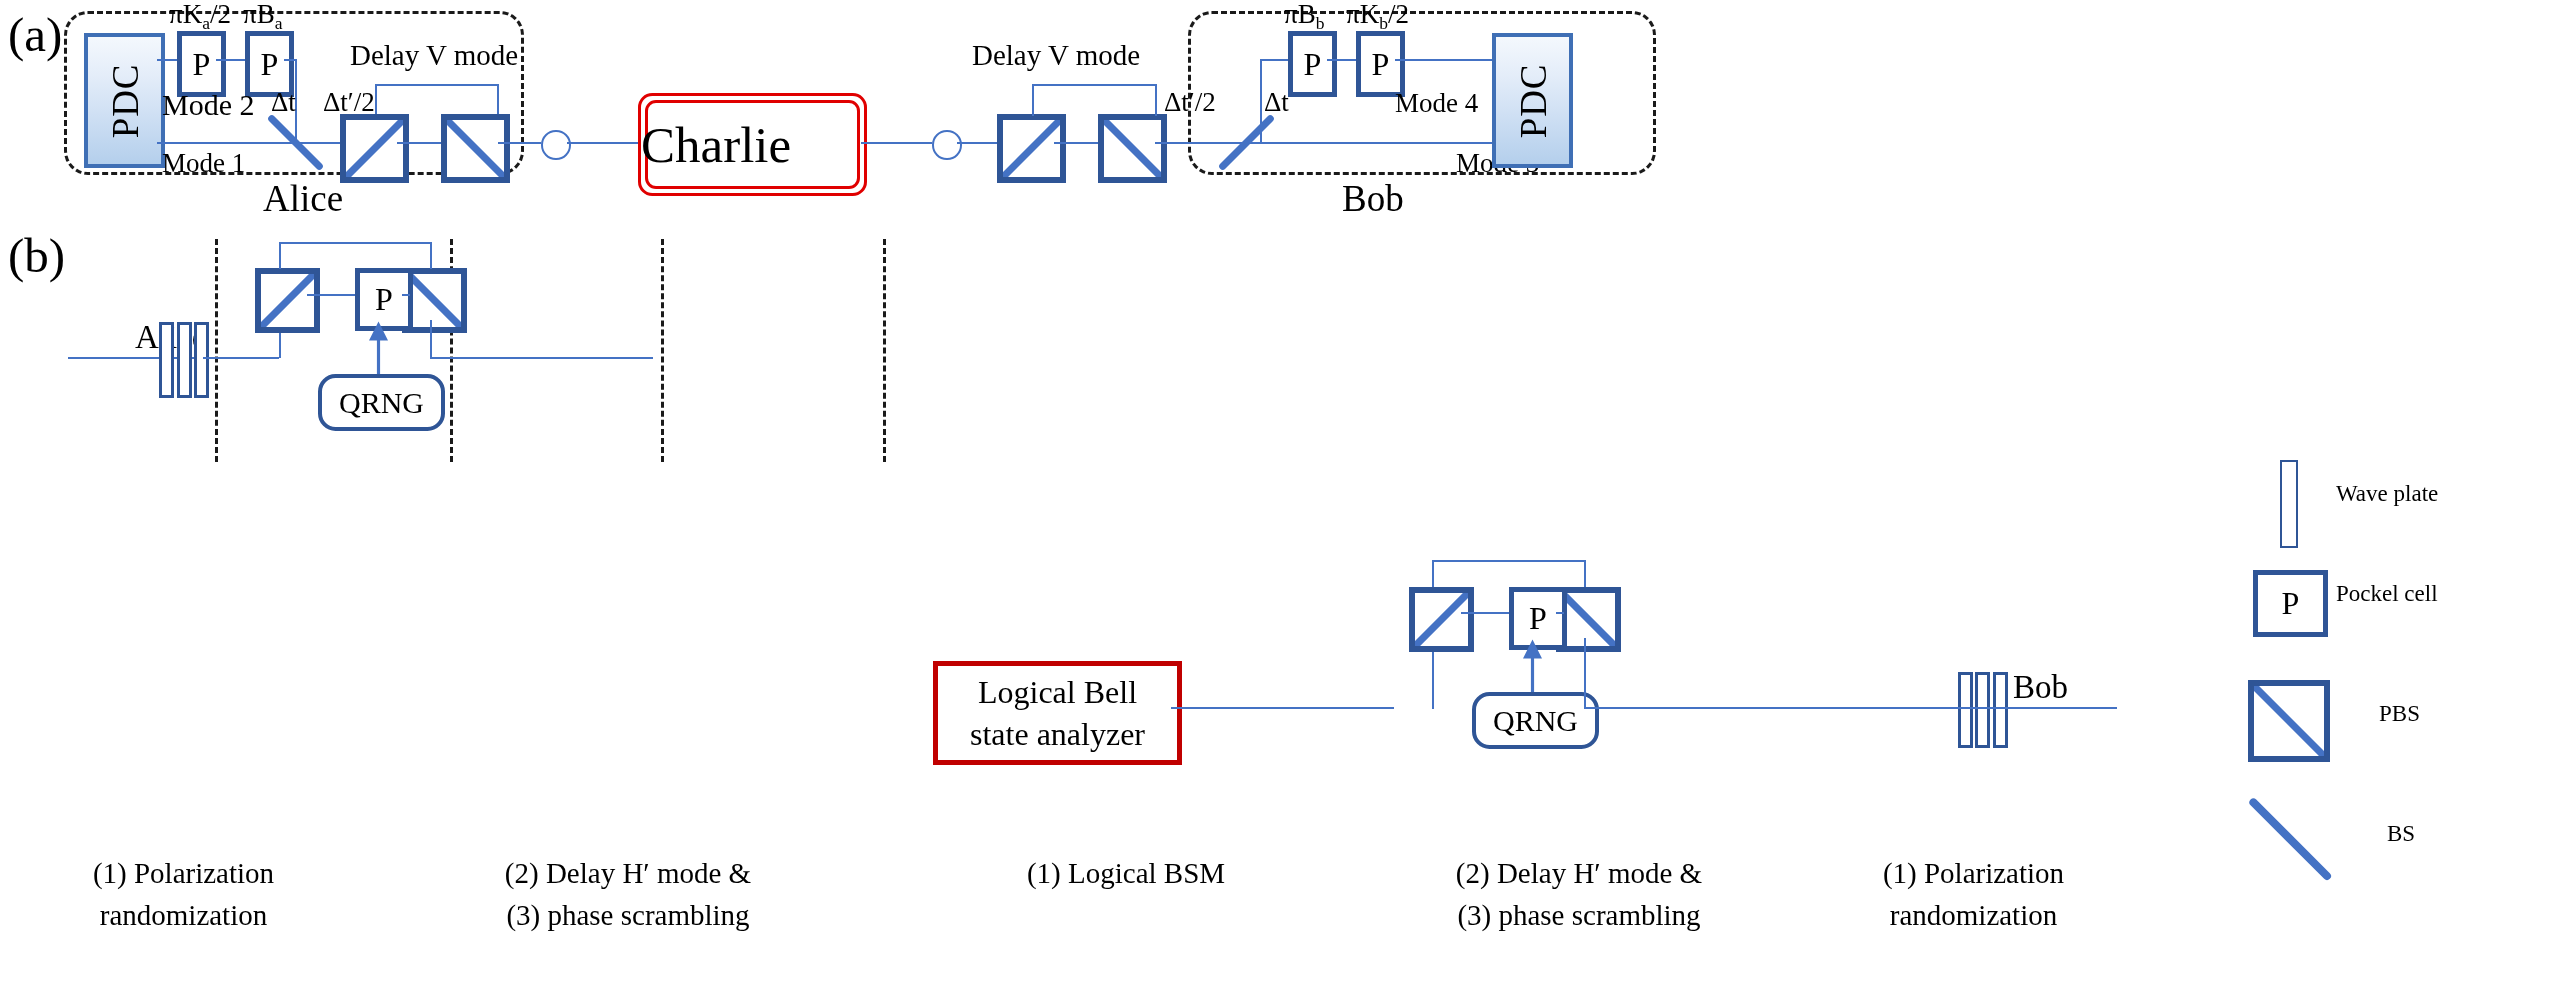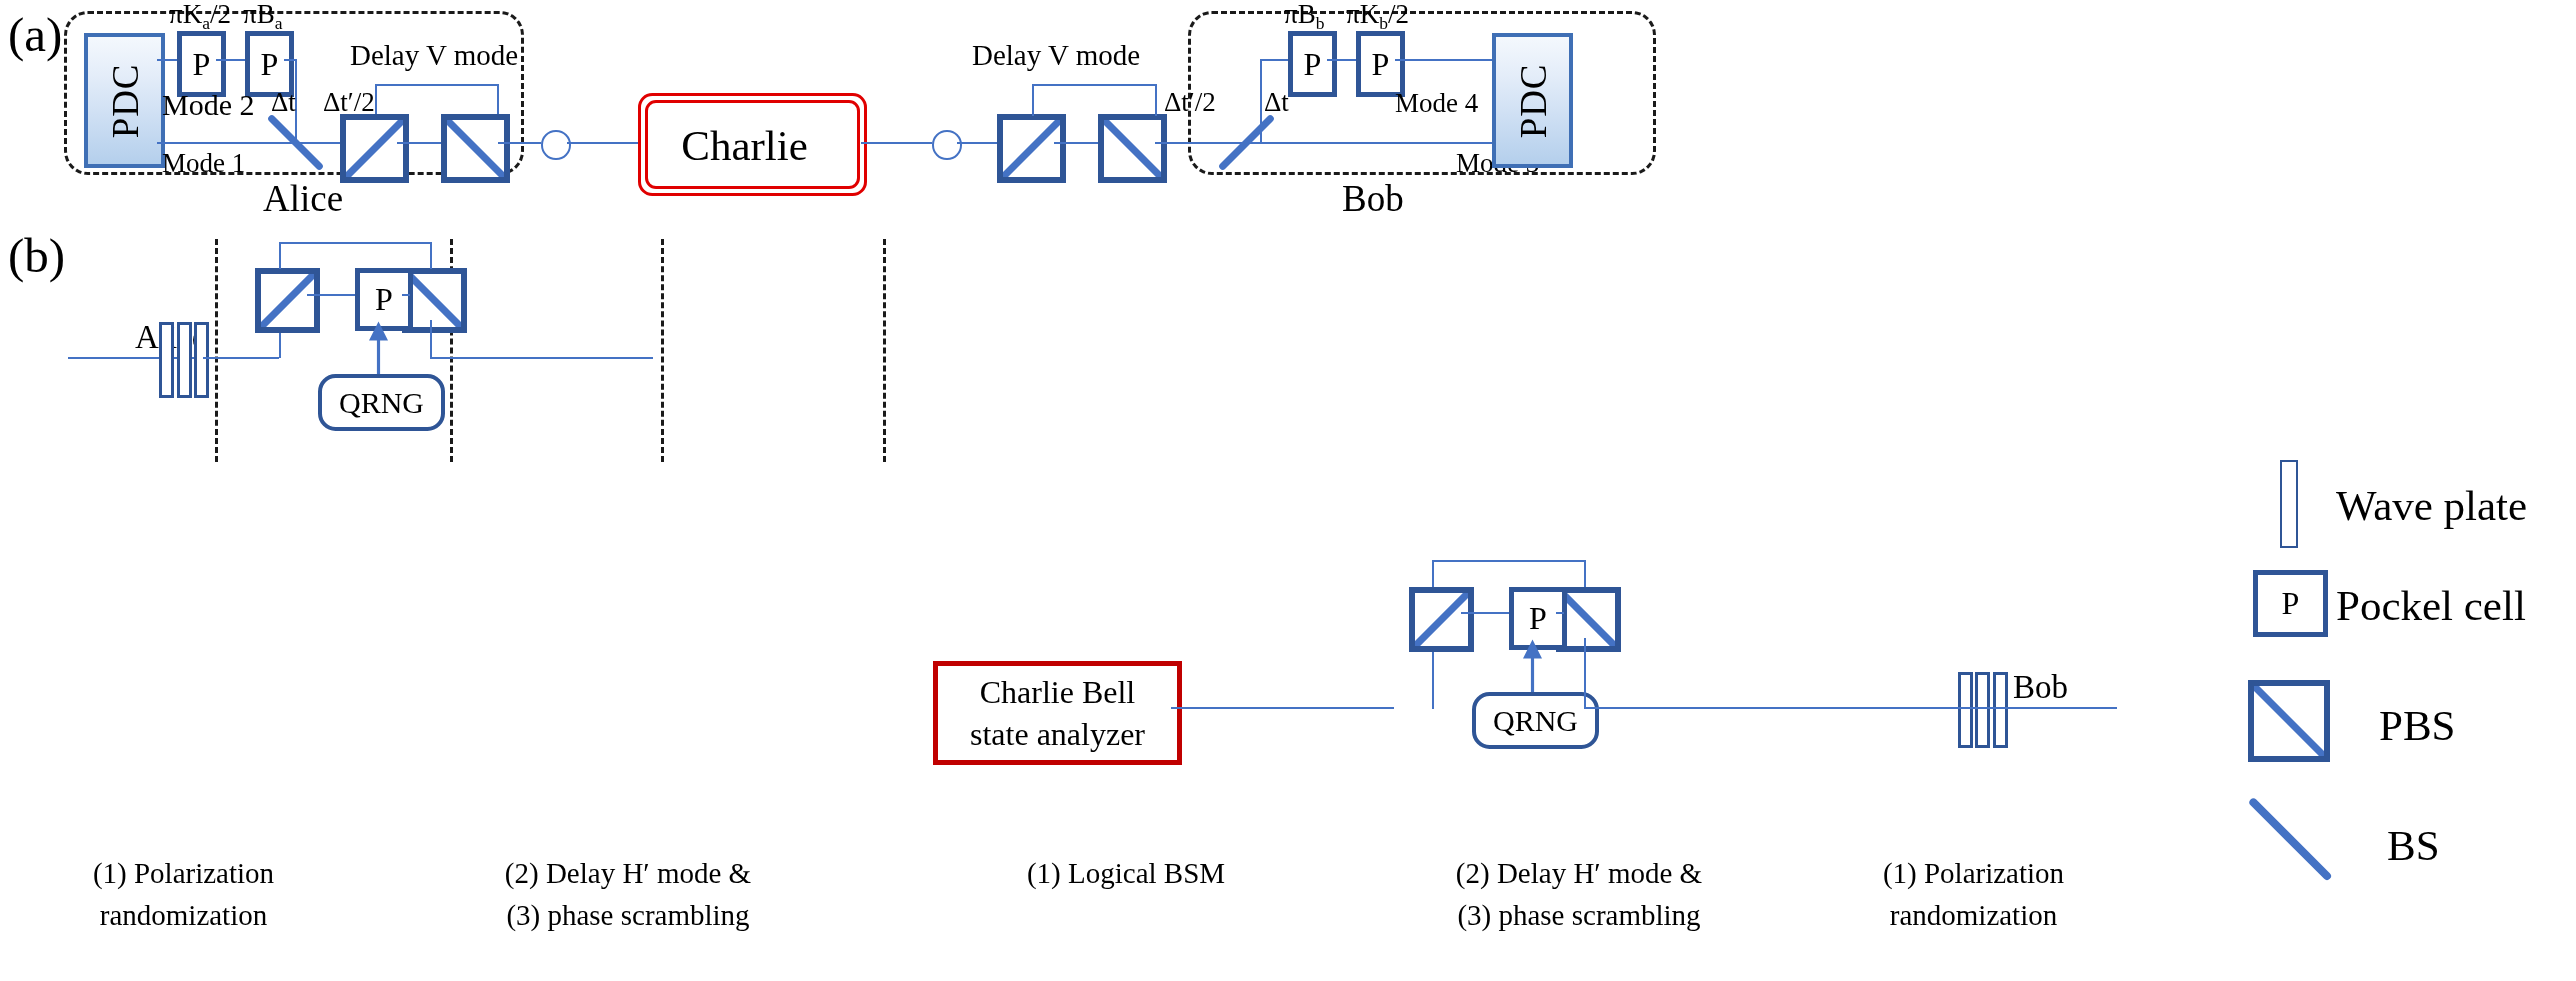--- a/index.html
+++ b/index.html
@@ -38,21 +38,21 @@
   .bs{position:absolute;}
 
   
   .conn{position:absolute;border:2.4px solid #4472c4;border-radius:50%;background:#fff;}
 
   
   .charlie{position:absolute;border:3.2px solid #e00000;border-radius:14.3px;background:#fff;}
   .charlie .inner{position:absolute;left:4px;top:4px;right:4px;bottom:4px;
                   border:3.2px solid #e00000;border-radius:11px;}
   .charlie span{position:absolute;left:0;right:16px;top:50%;transform:translateY(-50%);
-                text-align:center;font-size:43px;}
+                font-size:51px;}
 
   
   .lbsa{position:absolute;border:5.6px solid #c00000;background:#fff;
         display:flex;flex-direction:column;align-items:center;justify-content:center;
         font-size:32px;line-height:1.32;text-align:center;}
 
   
   .qrng{position:absolute;border:4px solid #2f5596;border-radius:17.5px;background:#fff;
         display:flex;align-items:center;justify-content:center;font-size:30px;}
 
@@ -60,21 +60,21 @@
   .wp{position:absolute;border:3.2px solid #2f5596;background:#fff;}
   .wp.thinb{border-width:2.4px;}
 
   
   .divider{position:absolute;width:0;border-left:3.2px dashed #1a1a1a;}
 
   
   .cap{position:absolute;font-size:29px;line-height:1.45;text-align:center;white-space:nowrap;}
 
   
-  .legend-label{position:absolute;font-size:43px;white-space:nowrap;}
+  .legend-label{position:absolute;font-size:23px;white-space:nowrap;}
 </style>
 </head>
 <body>
 
 <div id="root">
 
   <div class="txt panel-letter" style="left:8px;top:9.5px;">(a)</div>
 
   <div class="party-box" style="left:64px;top:11px;width:454px;height:158px;"></div>
 
@@ -249,21 +249,21 @@
     <polygon points="18,2 6,26 30,26" fill="#4472c4"></polygon>
   </svg>
   <div class="qrng" style="left:318px;top:374px;width:119px;height:49px;">
     <span>QRNG</span>
   </div>
 
   <div class="wire wv" style="left:430px;top:320px;height:37px;"></div>
   <div class="wire wh" style="left:430px;top:357px;width:223px;"></div>
 
   <div class="lbsa" style="left:933px;top:661px;width:239px;height:94px;">
-    <div>Charlie Bell</div>
+    <div>Logical Bell</div>
     <div>state analyzer</div>
   </div>
 
   <div class="wire wh" style="left:1171px;top:707px;width:223px;"></div>
 
   <div class="wire wv" style="left:1432px;top:639px;height:70px;"></div>
   <div class="pbs" style="left:1409px;top:587px;width:53px;height:53px;">
     <svg class="diag" viewBox="0 0 66 66" preserveAspectRatio="none">
       <line x1="2" y1="64" x2="64" y2="2" stroke="#4472c4" stroke-width="9" stroke-linecap="round"></line>
     </svg>

